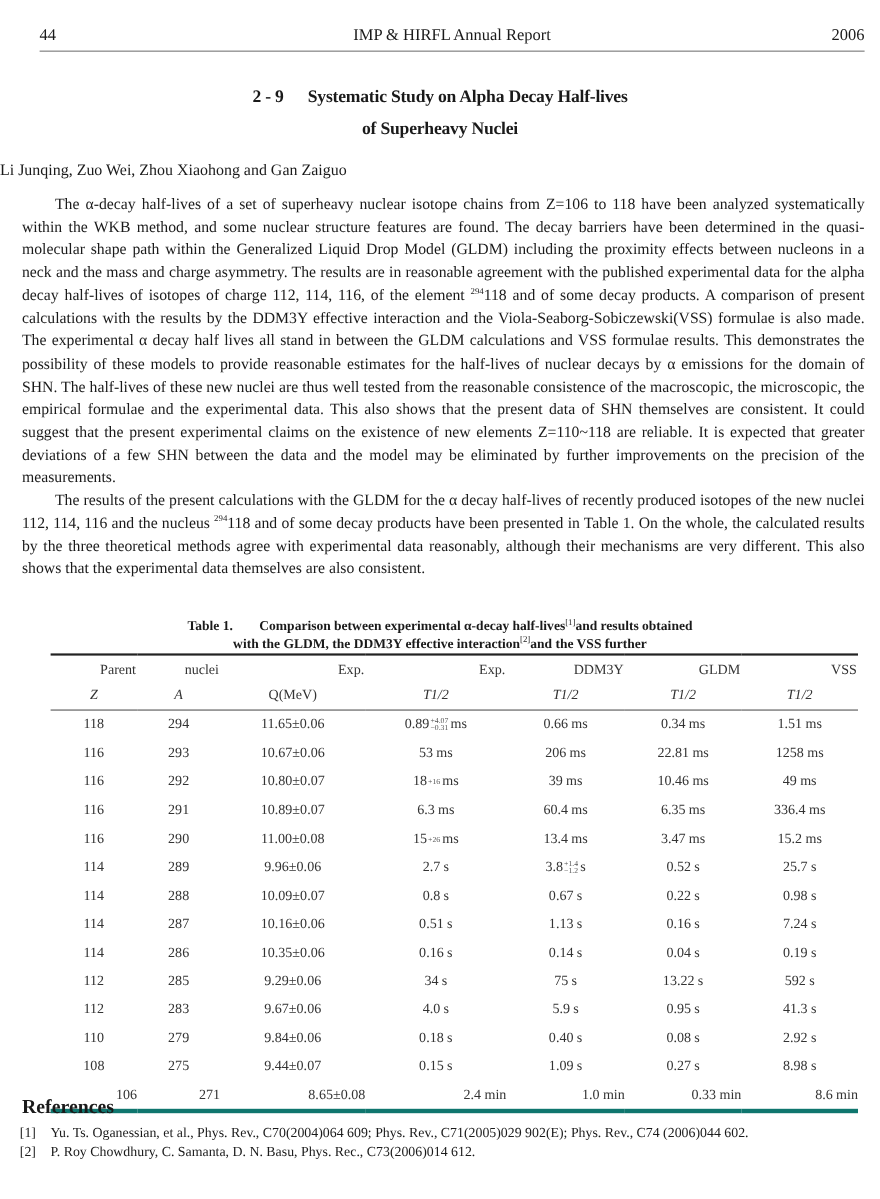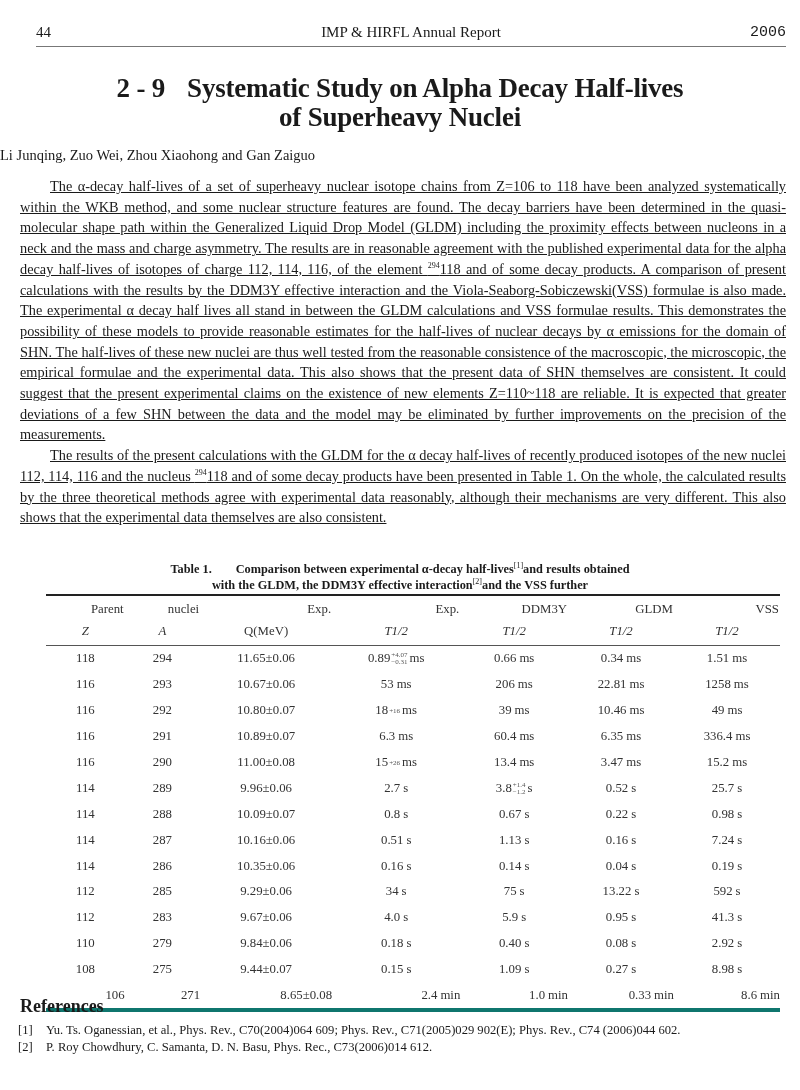--- a/index.html
+++ b/index.html
@@ -6,36 +6,36 @@
   body {
     width: 800px; height: 1090px; position: relative; overflow: hidden;
     font-family: "Liberation Serif", "DejaVu Serif", serif; color: #1a1a1a;
   }
   .running-head {
     position: absolute; left: 36px; right: 14px; top: 24px; height: 22px;
     font-size: 15px; border-bottom: 1px solid #777;
   }
   .running-head .pg { position: absolute; left: 0; top: 0; }
   .running-head .jr { position: absolute; left: 0; right: 0; text-align: center; top: 0; }
-  .running-head .yr { position: absolute; right: 0; top: 0; font-family: Liberation Mono, monospace; }
+  .running-head .yr { position: absolute; right: 0; top: 0; }
 
   .title {
     position: absolute; left: 40px; right: 40px; top: 74px;
-    text-align: center; font-weight: bold; font-size: 27px; line-height: 29px;
+    text-align: center; font-weight: bold; font-size: 16px; line-height: 29px;
     font-family: "Liberation Serif", serif; letter-spacing: -0.2px;
   }
   .title .num { margin-right: 22px; }
   .authors {
     position: absolute; left: 0; right: 0; top: 147px; text-align: left; font-size: 14.5px;
   }
   .body-text {
     position: absolute; left: 20px; right: 14px; top: 176px;
     font-size: 14.3px; line-height: 20.7px; text-align: justify;
   }
-  .body-text p { margin: 0; text-indent: 30px; text-decoration: underline; }
+  .body-text p { margin: 0; text-indent: 30px; }
   .body-text sup { font-size: 8px; vertical-align: 6px; line-height: 0; }
 
   .table-caption {
     position: absolute; left: 60px; right: 60px; top: 562px;
     text-align: center; font-weight: bold; font-size: 12.3px; line-height: 15.5px;
   }
   .table-caption sup { font-size: 8px; vertical-align: 5px; line-height: 0; font-weight: normal; }
   .table-caption .tlabel { margin-right: 24px; }
 
   table.data {

